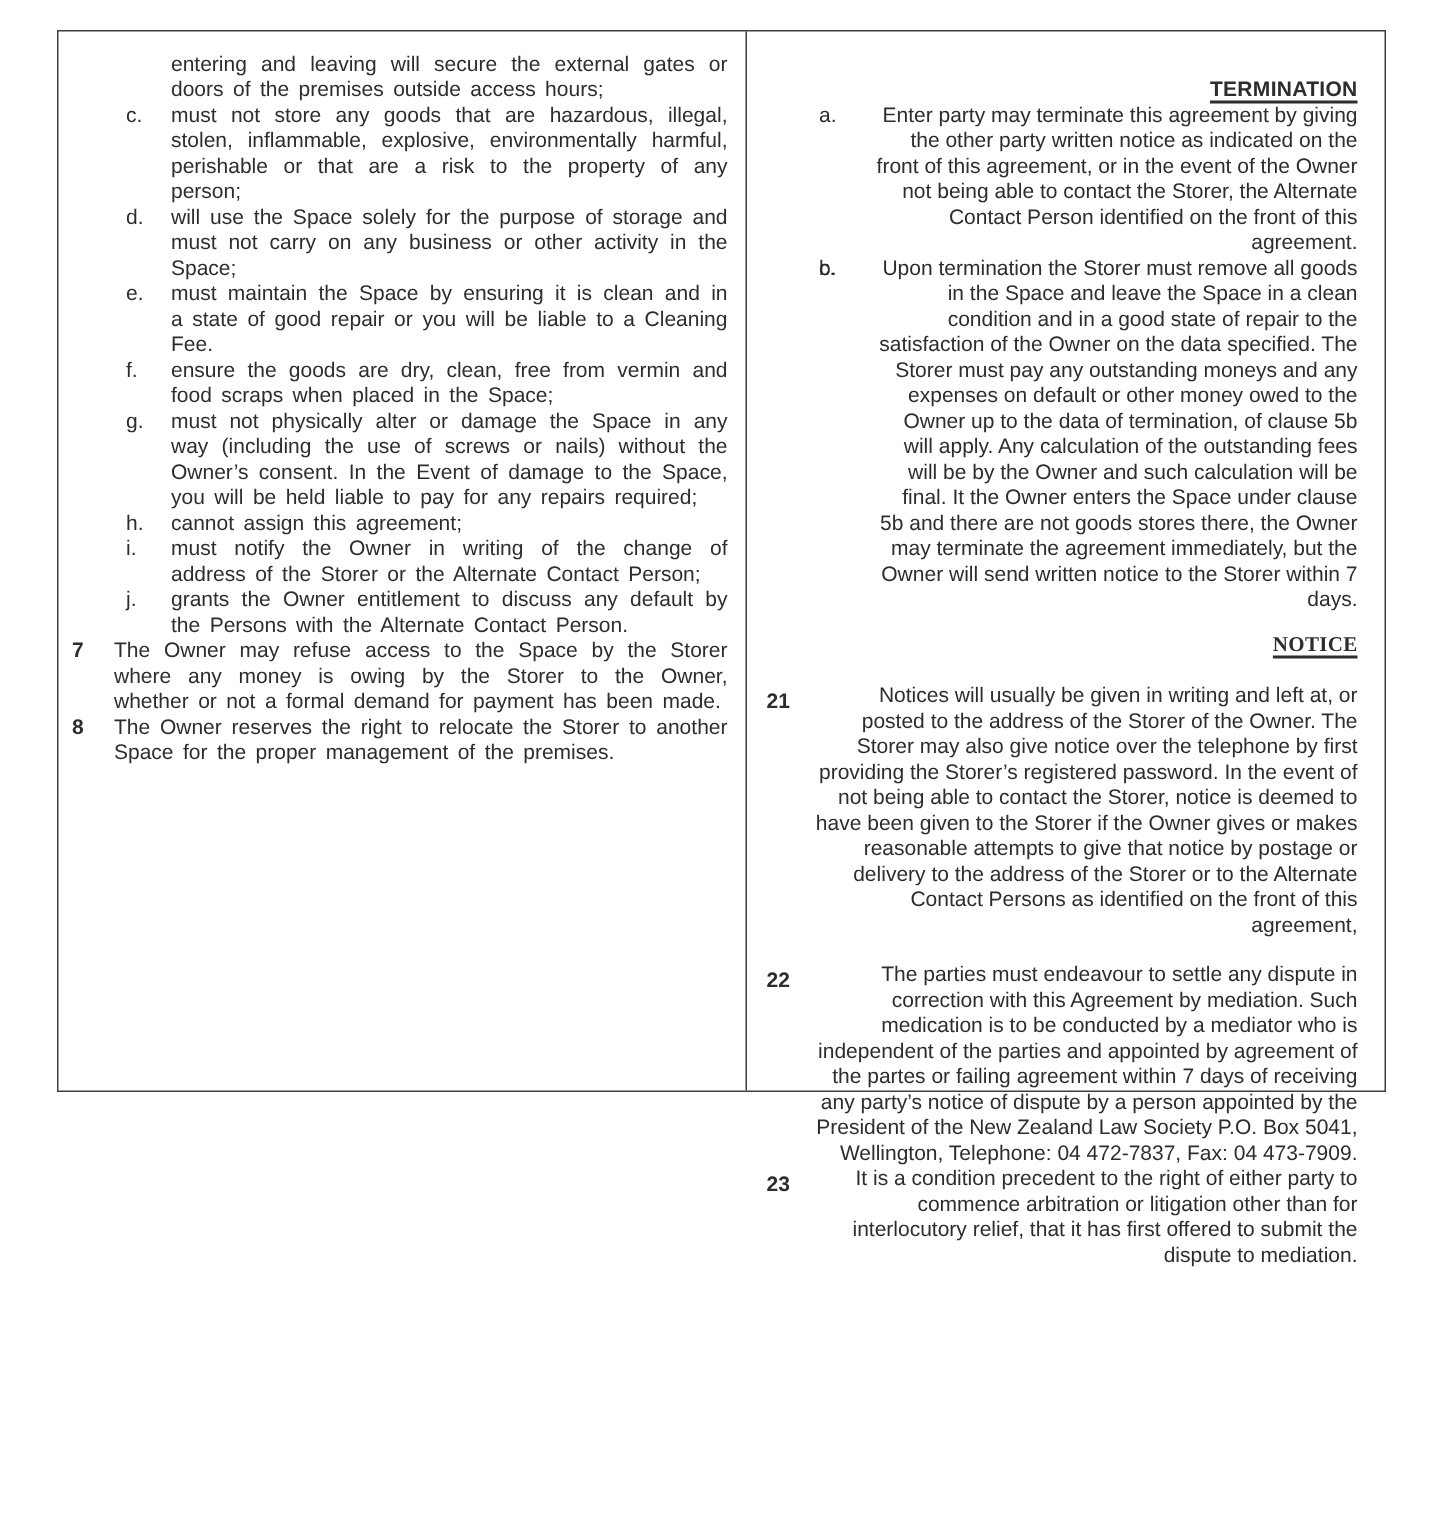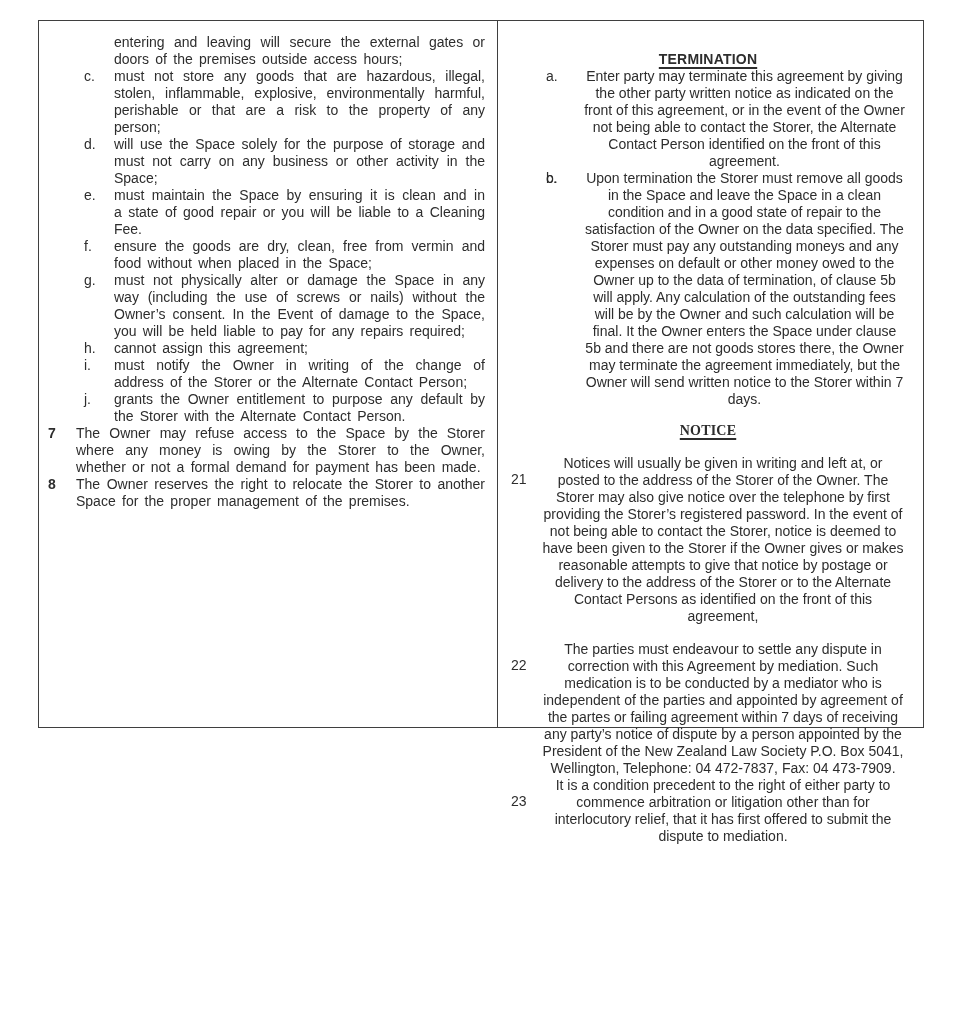--- a/index.html
+++ b/index.html
@@ -25,41 +25,41 @@
   .col-left {
     left: 0; width: 459px;
     border-right: 1.5px solid #3f3f3f;
     padding: 13px 12px 0 37px;
     text-align: justify;
     word-spacing: 2.4px;
   }
   .col-right {
     left: 459px; right: 0;
     padding: 30px 18px 0 13px;
-    text-align: center;
+    text-align: right;
   }
   
   .lcont { margin-left: 38px; }
   .lsub { margin-left: 38px; position: relative; }
   .lsub .lbl { position: absolute; left: -30px; top: 0; word-spacing: normal; }
   .lclause { position: relative; }
   .lclause .num { position: absolute; left: -28px; top: 0; font-weight: bold; word-spacing: normal; }
   
   .rheading {
     font-weight: bold;
     text-decoration: underline;
     text-decoration-thickness: 1.5px;
     text-underline-offset: 3px;
     letter-spacing: 0.2px;
   }
   .rnum-line { font-weight: bold; margin-top: 18px; }
   .rsub { position: relative; margin-left: 35px; padding-left: 38px; }
   .rsub .rlbl { position: absolute; left: 0; top: 0; }
   .rclause { position: relative; padding-left: 30px; }
-  .rclause .rnum { position: absolute; left: 0; top: 16px; font-weight: normal; }
+  .rclause .rnum { position: absolute; left: 0; top: 4px; font-weight: bold; }
   .mt-heading { margin-top: 14px; font-family: Liberation Serif, serif; }
   .mt-clause { margin-top: 16px; }
 </style>
 </head>
 <body>
 
 <div class="frame">
 
   <div class="col col-left">
 
@@ -68,33 +68,33 @@
     <div class="lsub">
       <span class="lbl">c.</span><span>must not store any goods that are hazardous, illegal, stolen, inflammable, explosive, environmentally harmful, perishable or that are a risk to the property of any person;</span>
     </div>
     <div class="lsub">
       <span class="lbl">d.</span><span>will use the Space solely for the purpose of storage and must not carry on any business or other activity in the Space;</span>
     </div>
     <div class="lsub">
       <span class="lbl">e.</span><span>must maintain the Space by ensuring it is clean and in a state of good repair or you will be liable to a Cleaning Fee.</span>
     </div>
     <div class="lsub">
-      <span class="lbl">f.</span><span>ensure the goods are dry, clean, free from vermin and food without when placed in the Space;</span>
+      <span class="lbl">f.</span><span>ensure the goods are dry, clean, free from vermin and food scraps when placed in the Space;</span>
     </div>
     <div class="lsub">
       <span class="lbl">g.</span><span>must not physically alter or damage the Space in any way (including the use of screws or nails) without the Owner’s consent.  In the Event of damage to the Space, you will be held liable to pay for any repairs required;</span>
     </div>
     <div class="lsub">
       <span class="lbl">h.</span><span>cannot assign this agreement;</span>
     </div>
     <div class="lsub">
       <span class="lbl">i.</span><span>must notify the Owner in writing of the change of address of the Storer or the Alternate Contact Person;</span>
     </div>
     <div class="lsub">
-      <span class="lbl">j.</span><span>grants the Owner entitlement to purpose any default by the Storer with the Alternate Contact Person.</span>
+      <span class="lbl">j.</span><span>grants the Owner entitlement to discuss any default by the Persons with the Alternate Contact Person.</span>
     </div>
 
     <div class="lclause">
       <span class="num">7</span><span>The Owner may refuse access to the Space by the Storer where any money is owing by the Storer to the Owner, whether or not a formal demand for payment has been made.</span>
     </div>
     <div class="lclause">
       <span class="num">8</span><span>The Owner reserves the right to relocate the Storer to another Space for the proper management of the premises.</span>
     </div>
 
   </div>

